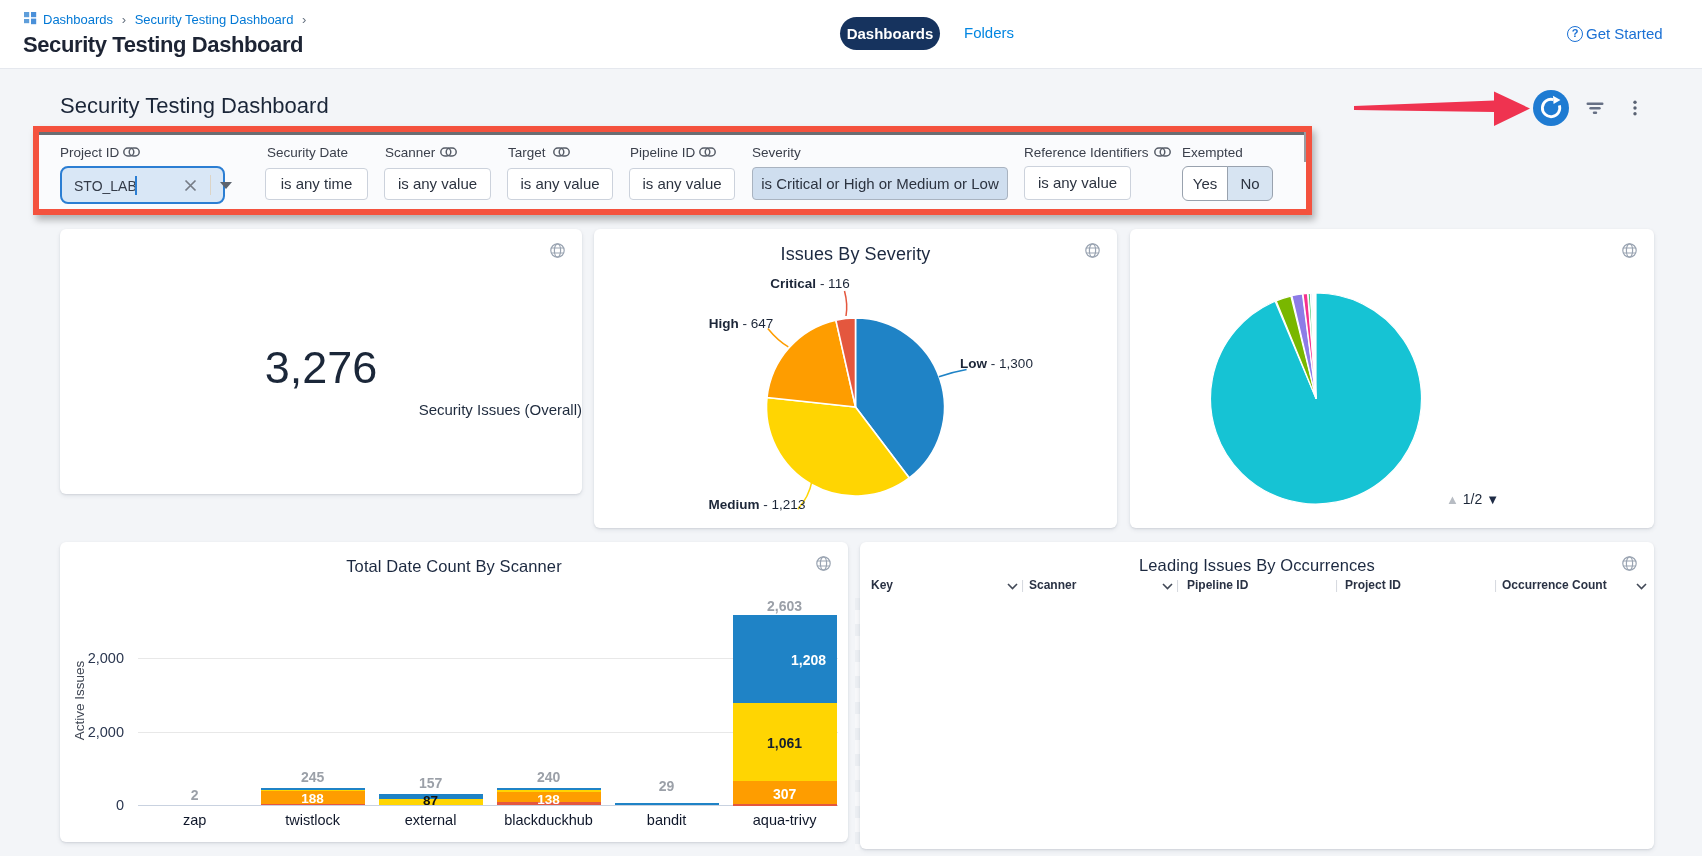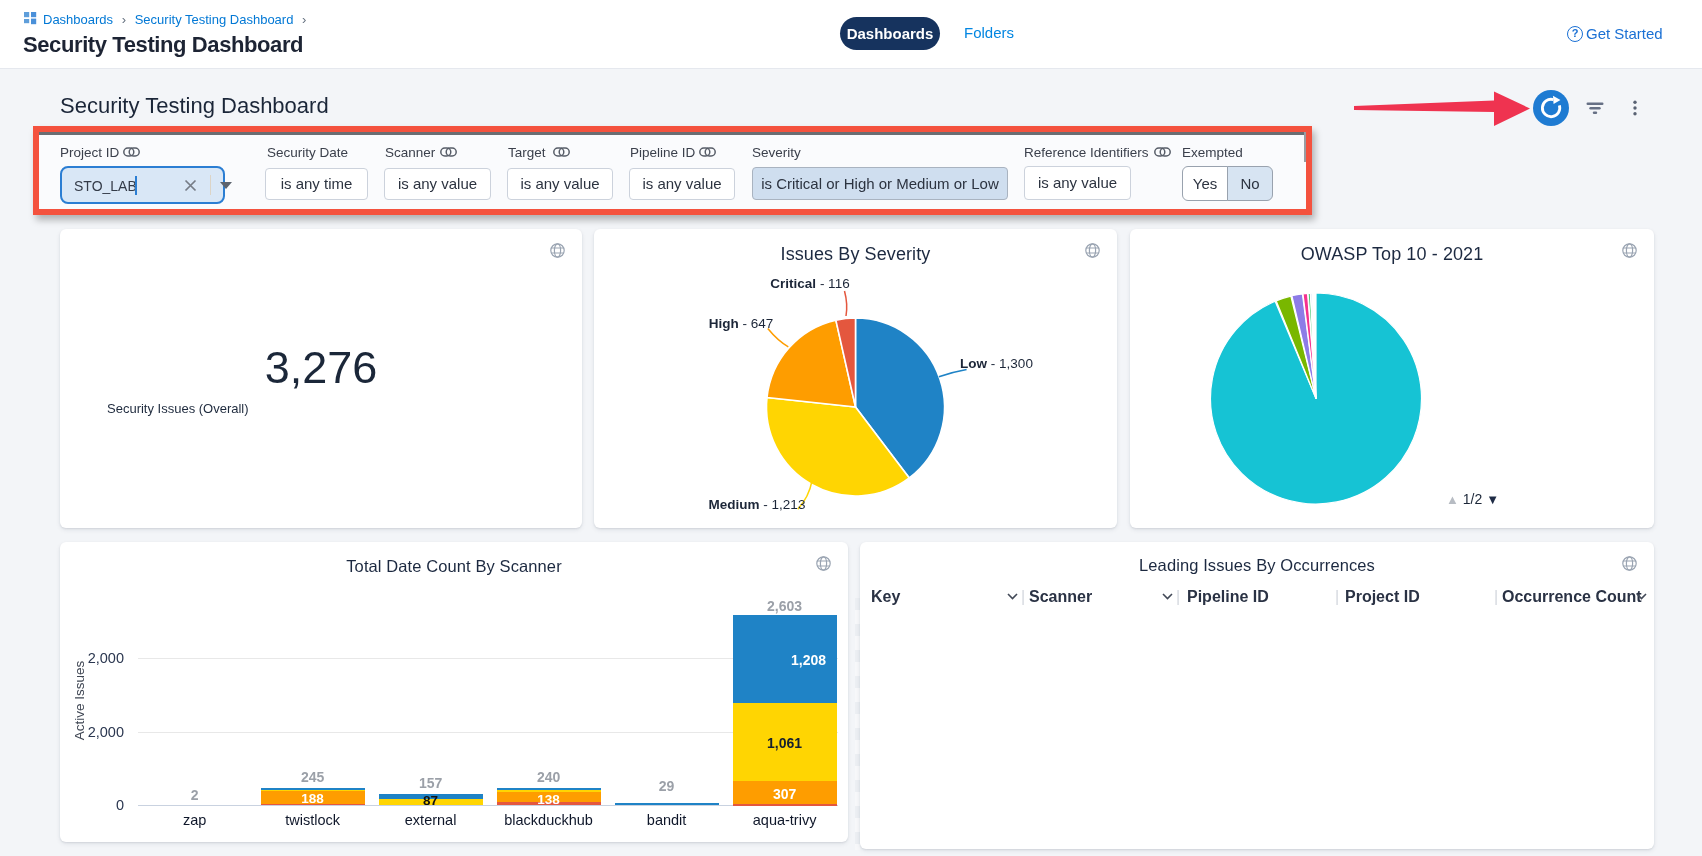--- a/index.html
+++ b/index.html
@@ -109,30 +109,30 @@
   <svg class="linkic" style="left:1154px;top:147px" viewBox="0 0 17 10">
       <rect x="0.8" y="1" width="10" height="8" rx="4" fill="none" stroke="#575d68" stroke-width="1.5"></rect>
       <rect x="6.2" y="1" width="10" height="8" rx="4" fill="none" stroke="#575d68" stroke-width="1.5"></rect>
     </svg>
   <div class="fbox" style="left:1024px;top:166px;width:107px;height:34px;line-height:32px;">is any value</div>
   <div class="flabel" style="left:1182px;top:145px">Exempted</div>
   <div class="fbox" style="left:1182px;top:166px;width:46px;height:35px;line-height:33px;border-color:#99a2ae;border-radius:6px 0 0 6px;">Yes</div>
   <div class="fbox" style="left:1227px;top:166px;width:46px;height:35px;line-height:33px;border-color:#99a2ae;border-radius:0 6px 6px 0;background:#d7e4f2;">No</div>
 </div>
 
-<div class="card" style="left:60px;top:229px;width:522px;height:299px;">
+<div class="card" style="left:60px;top:229px;width:522px;height:265px;">
   <svg class="globe" viewBox="0 0 15 15">
       <g fill="none" stroke="#9aa4b2" stroke-width="1.2">
         <circle cx="7.5" cy="7.5" r="6.7"></circle>
         <ellipse cx="7.5" cy="7.5" rx="3.1" ry="6.7"></ellipse>
         <path d="M1 5h13M1 10h13"></path>
       </g>
     </svg>
   <div style="position:absolute;top:113px;width:100%;text-align:center;font-size:45px;color:#1b2739;">3,276</div>
-  <div style="position:absolute;top:172px;width:100%;text-align:left;font-size:13px;color:#1e2a3d;padding-left:47px;">Security Issues (Overall)</div>
+  <div style="position:absolute;top:172px;width:100%;text-align:right;font-size:15px;color:#1e2a3d;padding-left:47px;">Security Issues (Overall)</div>
 </div>
 
 <div class="card" style="left:594px;top:229px;width:523px;height:299px;">
   <svg class="globe" viewBox="0 0 15 15">
       <g fill="none" stroke="#9aa4b2" stroke-width="1.2">
         <circle cx="7.5" cy="7.5" r="6.7"></circle>
         <ellipse cx="7.5" cy="7.5" rx="3.1" ry="6.7"></ellipse>
         <path d="M1 5h13M1 10h13"></path>
       </g>
     </svg>
@@ -158,21 +158,20 @@
 </div>
 
 <div class="card" style="left:1130px;top:229px;width:524px;height:299px;">
   <svg class="globe" viewBox="0 0 15 15">
       <g fill="none" stroke="#9aa4b2" stroke-width="1.2">
         <circle cx="7.5" cy="7.5" r="6.7"></circle>
         <ellipse cx="7.5" cy="7.5" rx="3.1" ry="6.7"></ellipse>
         <path d="M1 5h13M1 10h13"></path>
       </g>
     </svg>
-  <div class="ctitle">OWASP Top 10 - 2021</div>
   <svg style="position:absolute;left:0;top:0" width="524" height="299" viewBox="0 0 524 299">
     <g stroke="#fff" stroke-width="1.2" stroke-linejoin="round">
       <path d="M186,169.5 L186,64 A105.5,105.5 0 1 1 145.12,72.24 Z" fill="#16c3d4"></path>
       <path d="M186,169.5 L146.14,71.82 A105.5,105.5 0 0 1 160.83,67.05 Z" fill="#79b700"></path>
       <path d="M186,169.5 L161.91,66.79 A105.5,105.5 0 0 1 172.41,64.88 Z" fill="#8d7ce7"></path>
       <path d="M186,169.5 L172.96,64.81 A105.5,105.5 0 0 1 177.54,64.34 Z" fill="#f5318f"></path>
       <path d="M186,169.5 L178.09,64.29 A105.5,105.5 0 0 1 180.29,64.15 Z" fill="#3fc56c"></path>
       <path d="M186,169.5 L180.75,64.13 A105.5,105.5 0 0 1 182.32,64.06 Z" fill="#cfe0f5"></path>
     </g>
   </svg>
@@ -241,21 +240,21 @@
 <div class="abs" style="left:855px;top:598px;width:5px;height:252px;background:repeating-linear-gradient(to bottom,#eceff3 0 12px,#f7f8fa 12px 26px);"></div>
 <div class="card" style="left:860px;top:542px;width:794px;height:307px;">
   <svg class="globe" viewBox="0 0 15 15">
       <g fill="none" stroke="#9aa4b2" stroke-width="1.2">
         <circle cx="7.5" cy="7.5" r="6.7"></circle>
         <ellipse cx="7.5" cy="7.5" rx="3.1" ry="6.7"></ellipse>
         <path d="M1 5h13M1 10h13"></path>
       </g>
     </svg>
   <div class="ctitle" style="font-size:16.5px;top:14px;">Leading Issues By Occurrences</div>
-  <div style="position:absolute;left:0;top:46px;width:100%;height:20px;font-size:16px;font-weight:bold;color:#2a3244;">
+  <div style="position:absolute;left:0;top:36px;width:100%;height:20px;font-size:12px;font-weight:bold;color:#2a3244;">
     <span class="abs" style="left:11px;">Key</span>
     <svg class="abs" style="left:147px;top:5px" width="11" height="7" viewBox="0 0 11 7">
         <path d="M1 1 L5.5 5.5 L10 1" fill="none" stroke="#424957" stroke-width="1.6"></path>
       </svg>
     <span class="abs" style="left:161px;color:#d4d8de;font-weight:normal;">|</span>
     <span class="abs" style="left:169px;">Scanner</span>
     <svg class="abs" style="left:302px;top:5px" width="11" height="7" viewBox="0 0 11 7">
         <path d="M1 1 L5.5 5.5 L10 1" fill="none" stroke="#424957" stroke-width="1.6"></path>
       </svg>
     <span class="abs" style="left:316px;color:#d4d8de;font-weight:normal;">|</span>

